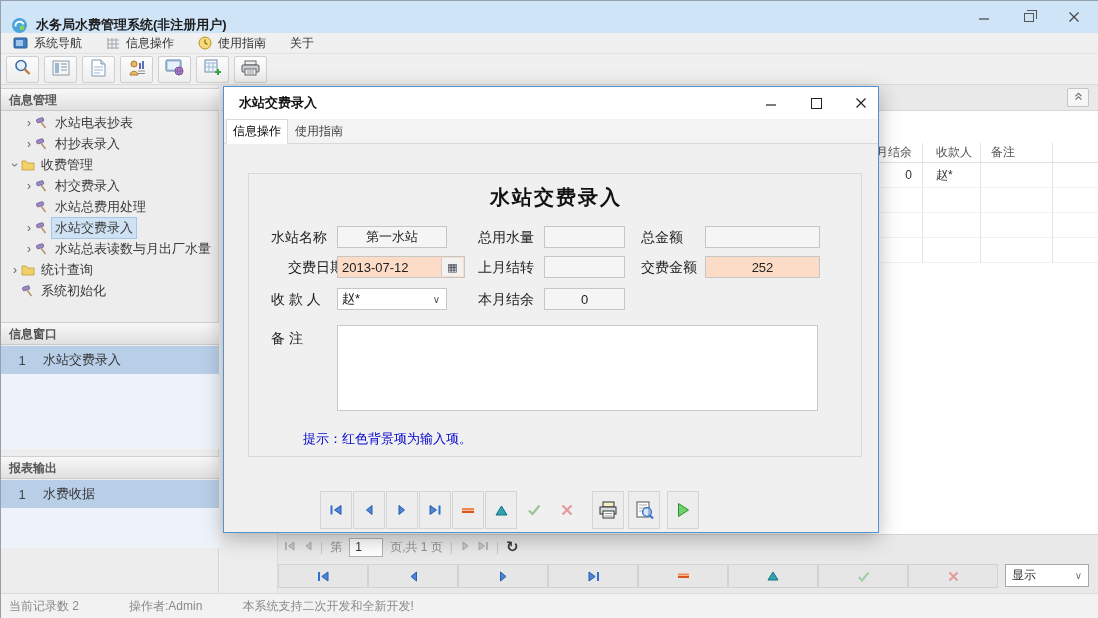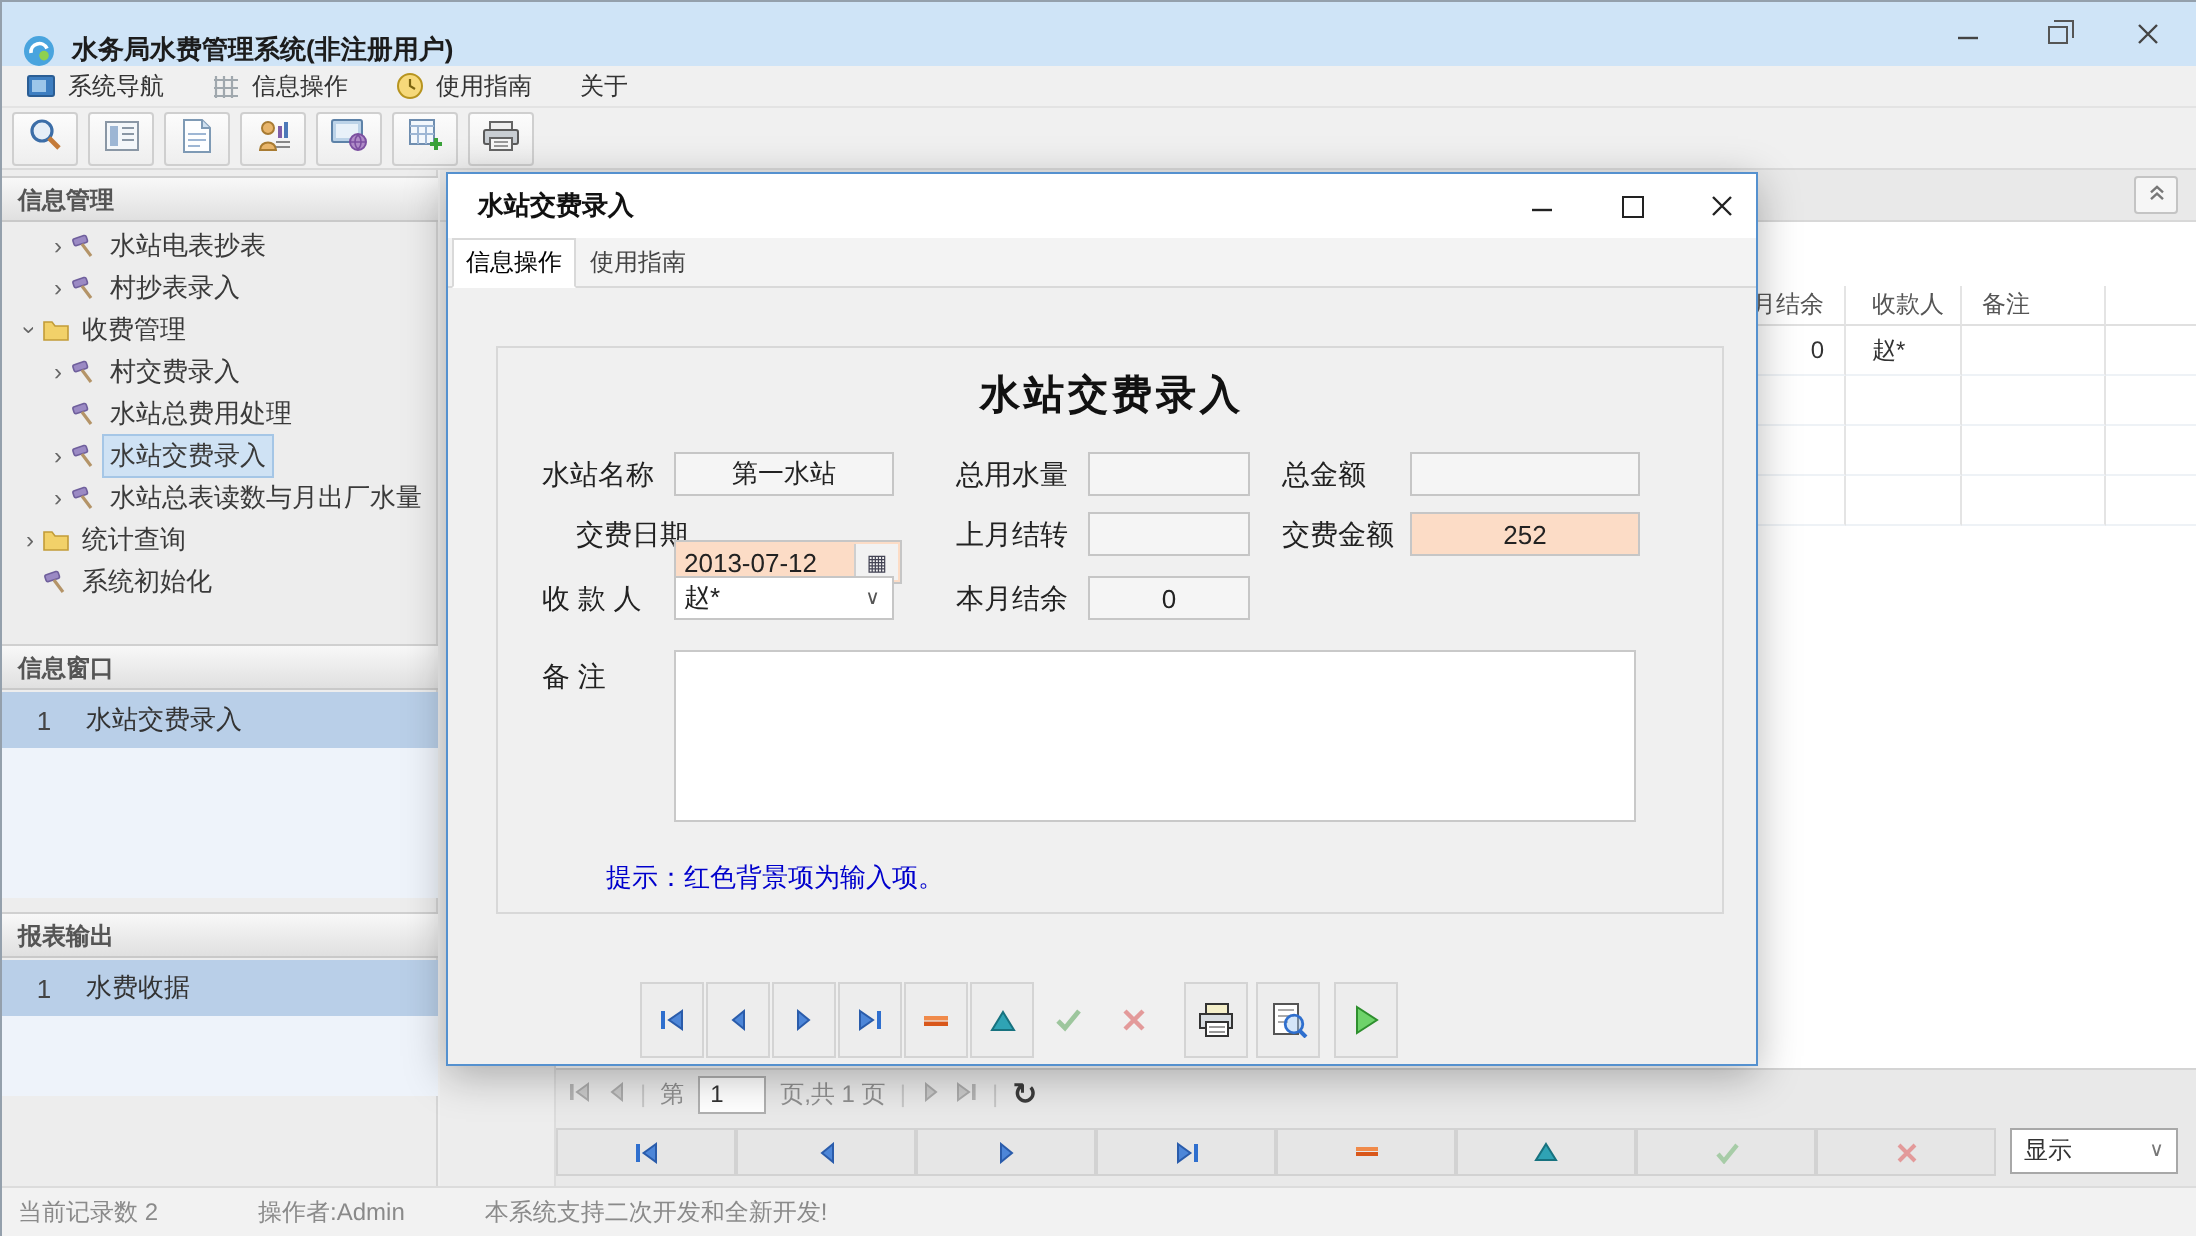--- a/index.html
+++ b/index.html
@@ -485,21 +485,21 @@
       <span class="flabel" style="left:229px; top:52px;">总用水量</span>
       <div class="ffield" style="left:295px; top:52px; width:81px;">
           <span></span>
         </div>
       <span class="flabel" style="left:392px; top:52px;">总金额</span>
       <div class="ffield" style="left:456px; top:52px; width:115px;">
           <span></span>
         </div>
 
       <span class="flabel" style="left:22px; top:82px;margin-left:17px;">交费日期</span>
-      <div class="ffield pink" style="left:88px; top:96px; width:114px;">
+      <div class="ffield pink" style="left:88px; top:82px; width:128px;">
         <input value="2013-07-12" style="">
         <span class="calbtn">▦</span>
       </div>
       <span class="flabel" style="left:229px; top:82px;">上月结转</span>
       <div class="ffield" style="left:295px; top:82px; width:81px;">
           <span></span>
         </div>
       <span class="flabel" style="left:392px; top:82px;">交费金额</span>
       <div class="ffield pink" style="left:456px; top:82px; width:115px;">
         <input class="right" value="252" style="">

